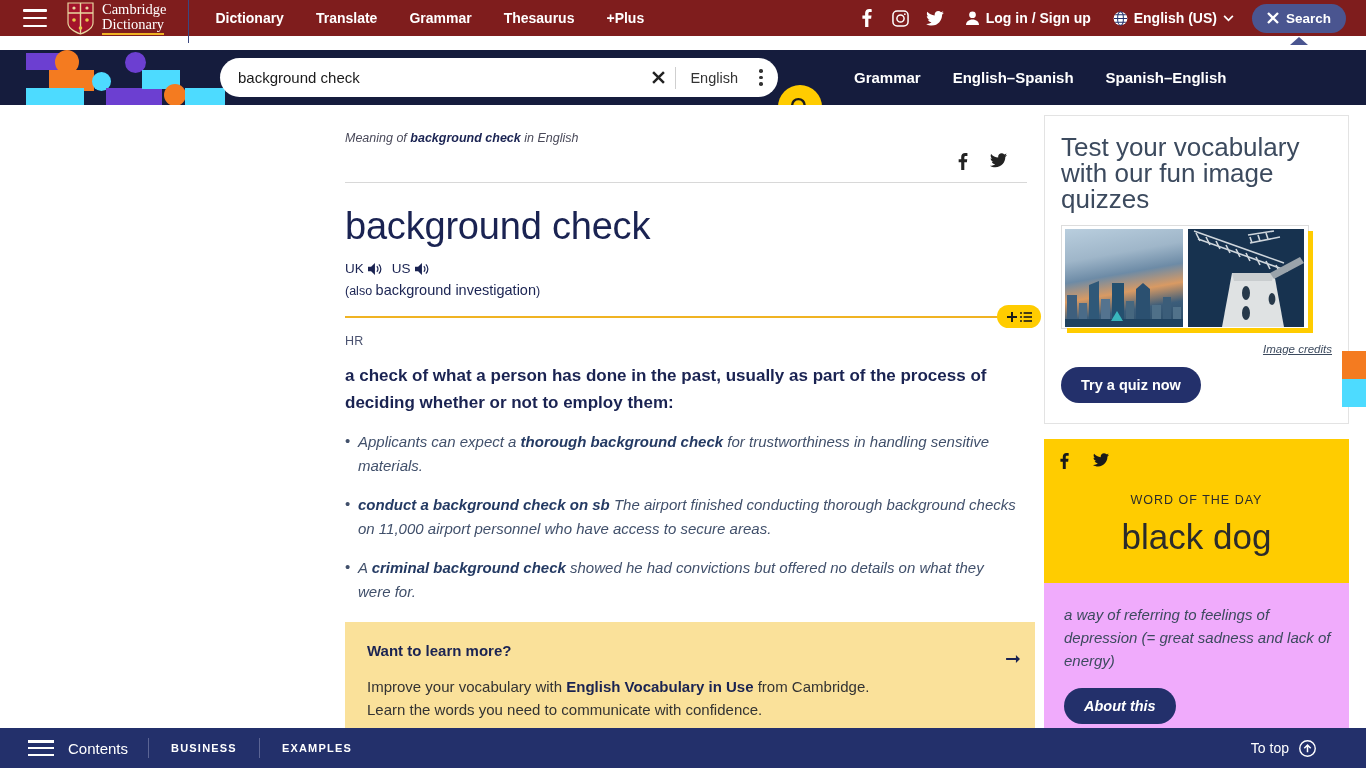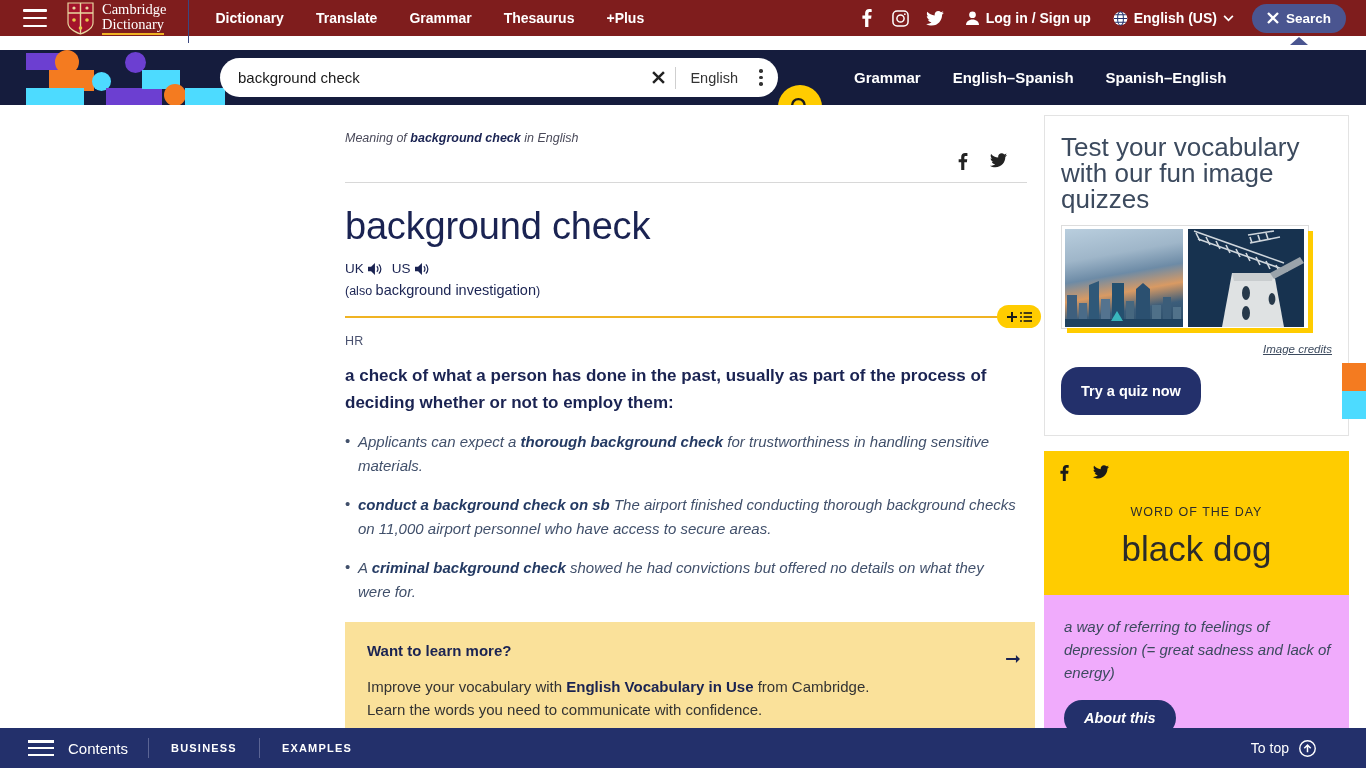--- a/index.html
+++ b/index.html
@@ -127,21 +127,21 @@
     width: 5px; background: #fc0; }
   .quizimgs::before { content: ""; position: absolute; left: 5px; right: -5px; bottom: -5px;
     height: 5px; background: #fc0; }
   .qimg { position: absolute; top: 3px; height: 98px; }
   .qimg.a { left: 3px; width: 118px; background: linear-gradient(170deg,#b9cede 0%,#9fb6c9 28%,#6d8ba6 46%,#d99a63 62%,#3c5d7a 78%,#284a64 100%); }
   .qimg.b { left: 126px; width: 116px; background: linear-gradient(145deg,#1a3553 0%,#2d4a6b 40%,#c9c9c4 55%,#e9e8e4 100%); }
   .skyline { position: absolute; bottom: 0; left: 0; right: 0; height: 46px; }
   .cred { text-align: right; font-size: 11.5px; color: #3c4a5e; font-style: italic;
     text-decoration: underline; margin-top: 14px; cursor: pointer; }
   .quizbtn { display: inline-block; margin-top: 12px; background: #23306b; color: #fff;
-    font-size: 14.5px; font-weight: bold; padding: 16px 20px; border-radius: 18px; cursor: pointer; }
+    font-size: 14.5px; font-weight: bold; padding: 10px 20px; border-radius: 18px; cursor: pointer; }
   .decosq { position: absolute; right: -22px; bottom: 16px; width: 28px; height: 56px; }
   .decosq .o { height: 28px; background: #f47b20; }
   .decosq .c { height: 28px; background: #4ddbff; }
 
   .wotd { margin-top: 15px; }
   .wotd-top { background: #fc0; padding: 14px 16px 26px 16px; }
   .wotd-soc { display: flex; gap: 24px; color: #1a1a1a; }
   .wotd-soc span { cursor: pointer; }
   .wotd-label { text-align: center; font-size: 12.5px; color: #2c2c2c; letter-spacing: 1px;
     margin-top: 20px; }

